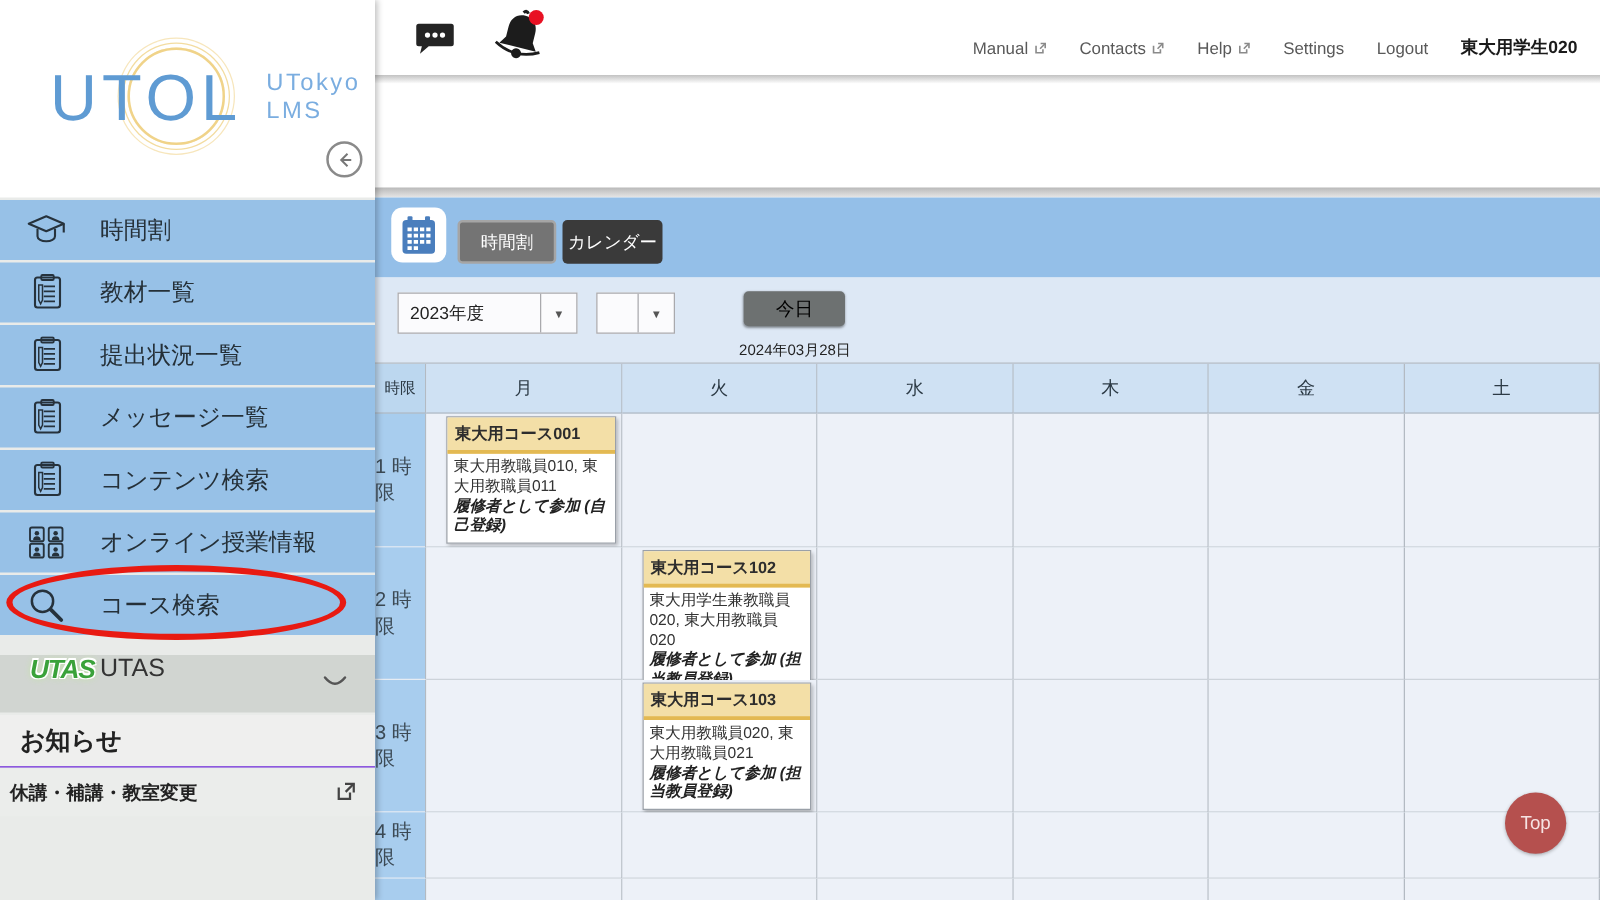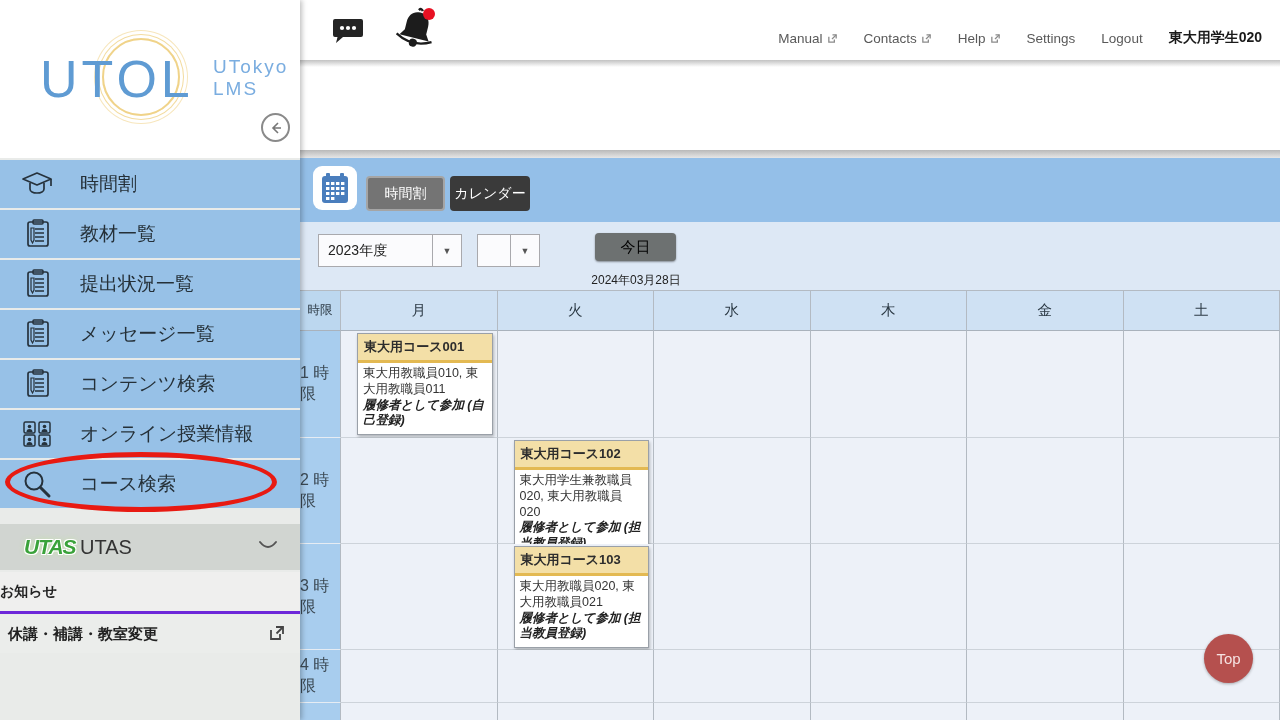--- a/index.html
+++ b/index.html
@@ -12,26 +12,26 @@
   .logo { position:absolute; left:40px; top:48px; width:230px; height:62px; }
   .logo-rings { position:absolute; left:62px; top:-10px; width:78px; height:78px; border-radius:50%;
     border:2px solid #f0d389; box-shadow:0 0 0 3px #fff,0 0 0 4px #f3dca0,0 0 0 7px #fff,0 0 0 8px #f7e6bc; }
   .logo-text { position:absolute; left:0; top:0; font-size:52px; font-weight:300; letter-spacing:4px; color:#5f9bd3; line-height:62px; }
   .logo-sub { position:absolute; left:173px; top:8px; color:#7aade0; font-size:19px; line-height:22px; letter-spacing:2px; }
   .collapse-btn { position:absolute; left:261px; top:113px; width:29px; height:29px; border-radius:50%; background:#fff; border:2px solid #8a8a8a; color:#777; display:flex; align-items:center; justify-content:center; cursor:pointer; }
   .menu { position:absolute; left:0; top:160px; width:300px; }
   .menu-item { position:relative; height:48px; background:#97c1e7; margin-bottom:2px; display:flex; align-items:center; cursor:pointer; }
   .mi-icon { position:absolute; left:20px; width:34px; height:34px; display:flex; align-items:center; justify-content:center; }
   .mi-label { padding-left:80px; font-size:19px; color:#253038; }
-  .utas-row { position:absolute; left:0; top:524px; width:300px; height:46px; background:#d1d5d1; display:flex; align-items:center; cursor:pointer; }
+  .utas-row { position:absolute; left:0; top:524px; width:300px; height:46px; background:#d1d5d1; display:flex; align-items:flex-start; cursor:pointer; }
   .utas-logo { position:absolute; left:24px; font-weight:bold; font-size:21px; font-style:italic; color:#3aa23a;
     text-shadow:-1px -1px 0 #fff,1px -1px 0 #fff,-1px 1px 0 #fff,1px 1px 0 #fff,0 0 6px #bfe89a; letter-spacing:-1px; }
   .utas-label { padding-left:80px; font-size:20px; color:#333; }
   .utas-chevron { position:absolute; right:22px; top:16px; }
-  .notice1 { position:absolute; left:0; top:572px; width:300px; height:42px; background:#efefee; border-bottom:3px solid #6d28d9; display:flex; align-items:center; font-size:14px; font-weight:bold; color:#222; cursor:pointer; }
+  .notice1 { position:absolute; left:0; top:572px; width:300px; height:42px; background:#efefee; border-bottom:1px solid #6d28d9; display:flex; align-items:center; padding-left:16px; font-size:20px; font-weight:bold; color:#222; cursor:pointer; }
   .notice2 { position:absolute; left:0; top:615px; width:300px; height:38px; background:#ebedeb; display:flex; align-items:center; padding-left:8px; font-size:15px; font-weight:bold; color:#222; cursor:pointer; }
   .ext-right { position:absolute; right:14px; top:9px; }
   .red-ellipse { position:absolute; left:5px; top:452px; width:272px; height:60px; border:5px solid #e81a12; border-radius:50%; pointer-events:none; z-index:9; }
 
   
   #header { position:absolute; left:300px; top:0; width:980px; height:60px; background:#fff; z-index:3; }
   .hdr-shadow { position:absolute; left:300px; top:60px; width:980px; height:7px; background:linear-gradient(to bottom,#c2c2c2,rgba(255,255,255,0)); z-index:2; }
   .chat-btn { position:absolute; left:30px; top:12px; cursor:pointer; }
   .bell-btn { position:absolute; left:92px; top:4px; cursor:pointer; }
   .hdr-right { position:absolute; right:18px; top:0; height:76px; display:flex; align-items:center; gap:26px; }

